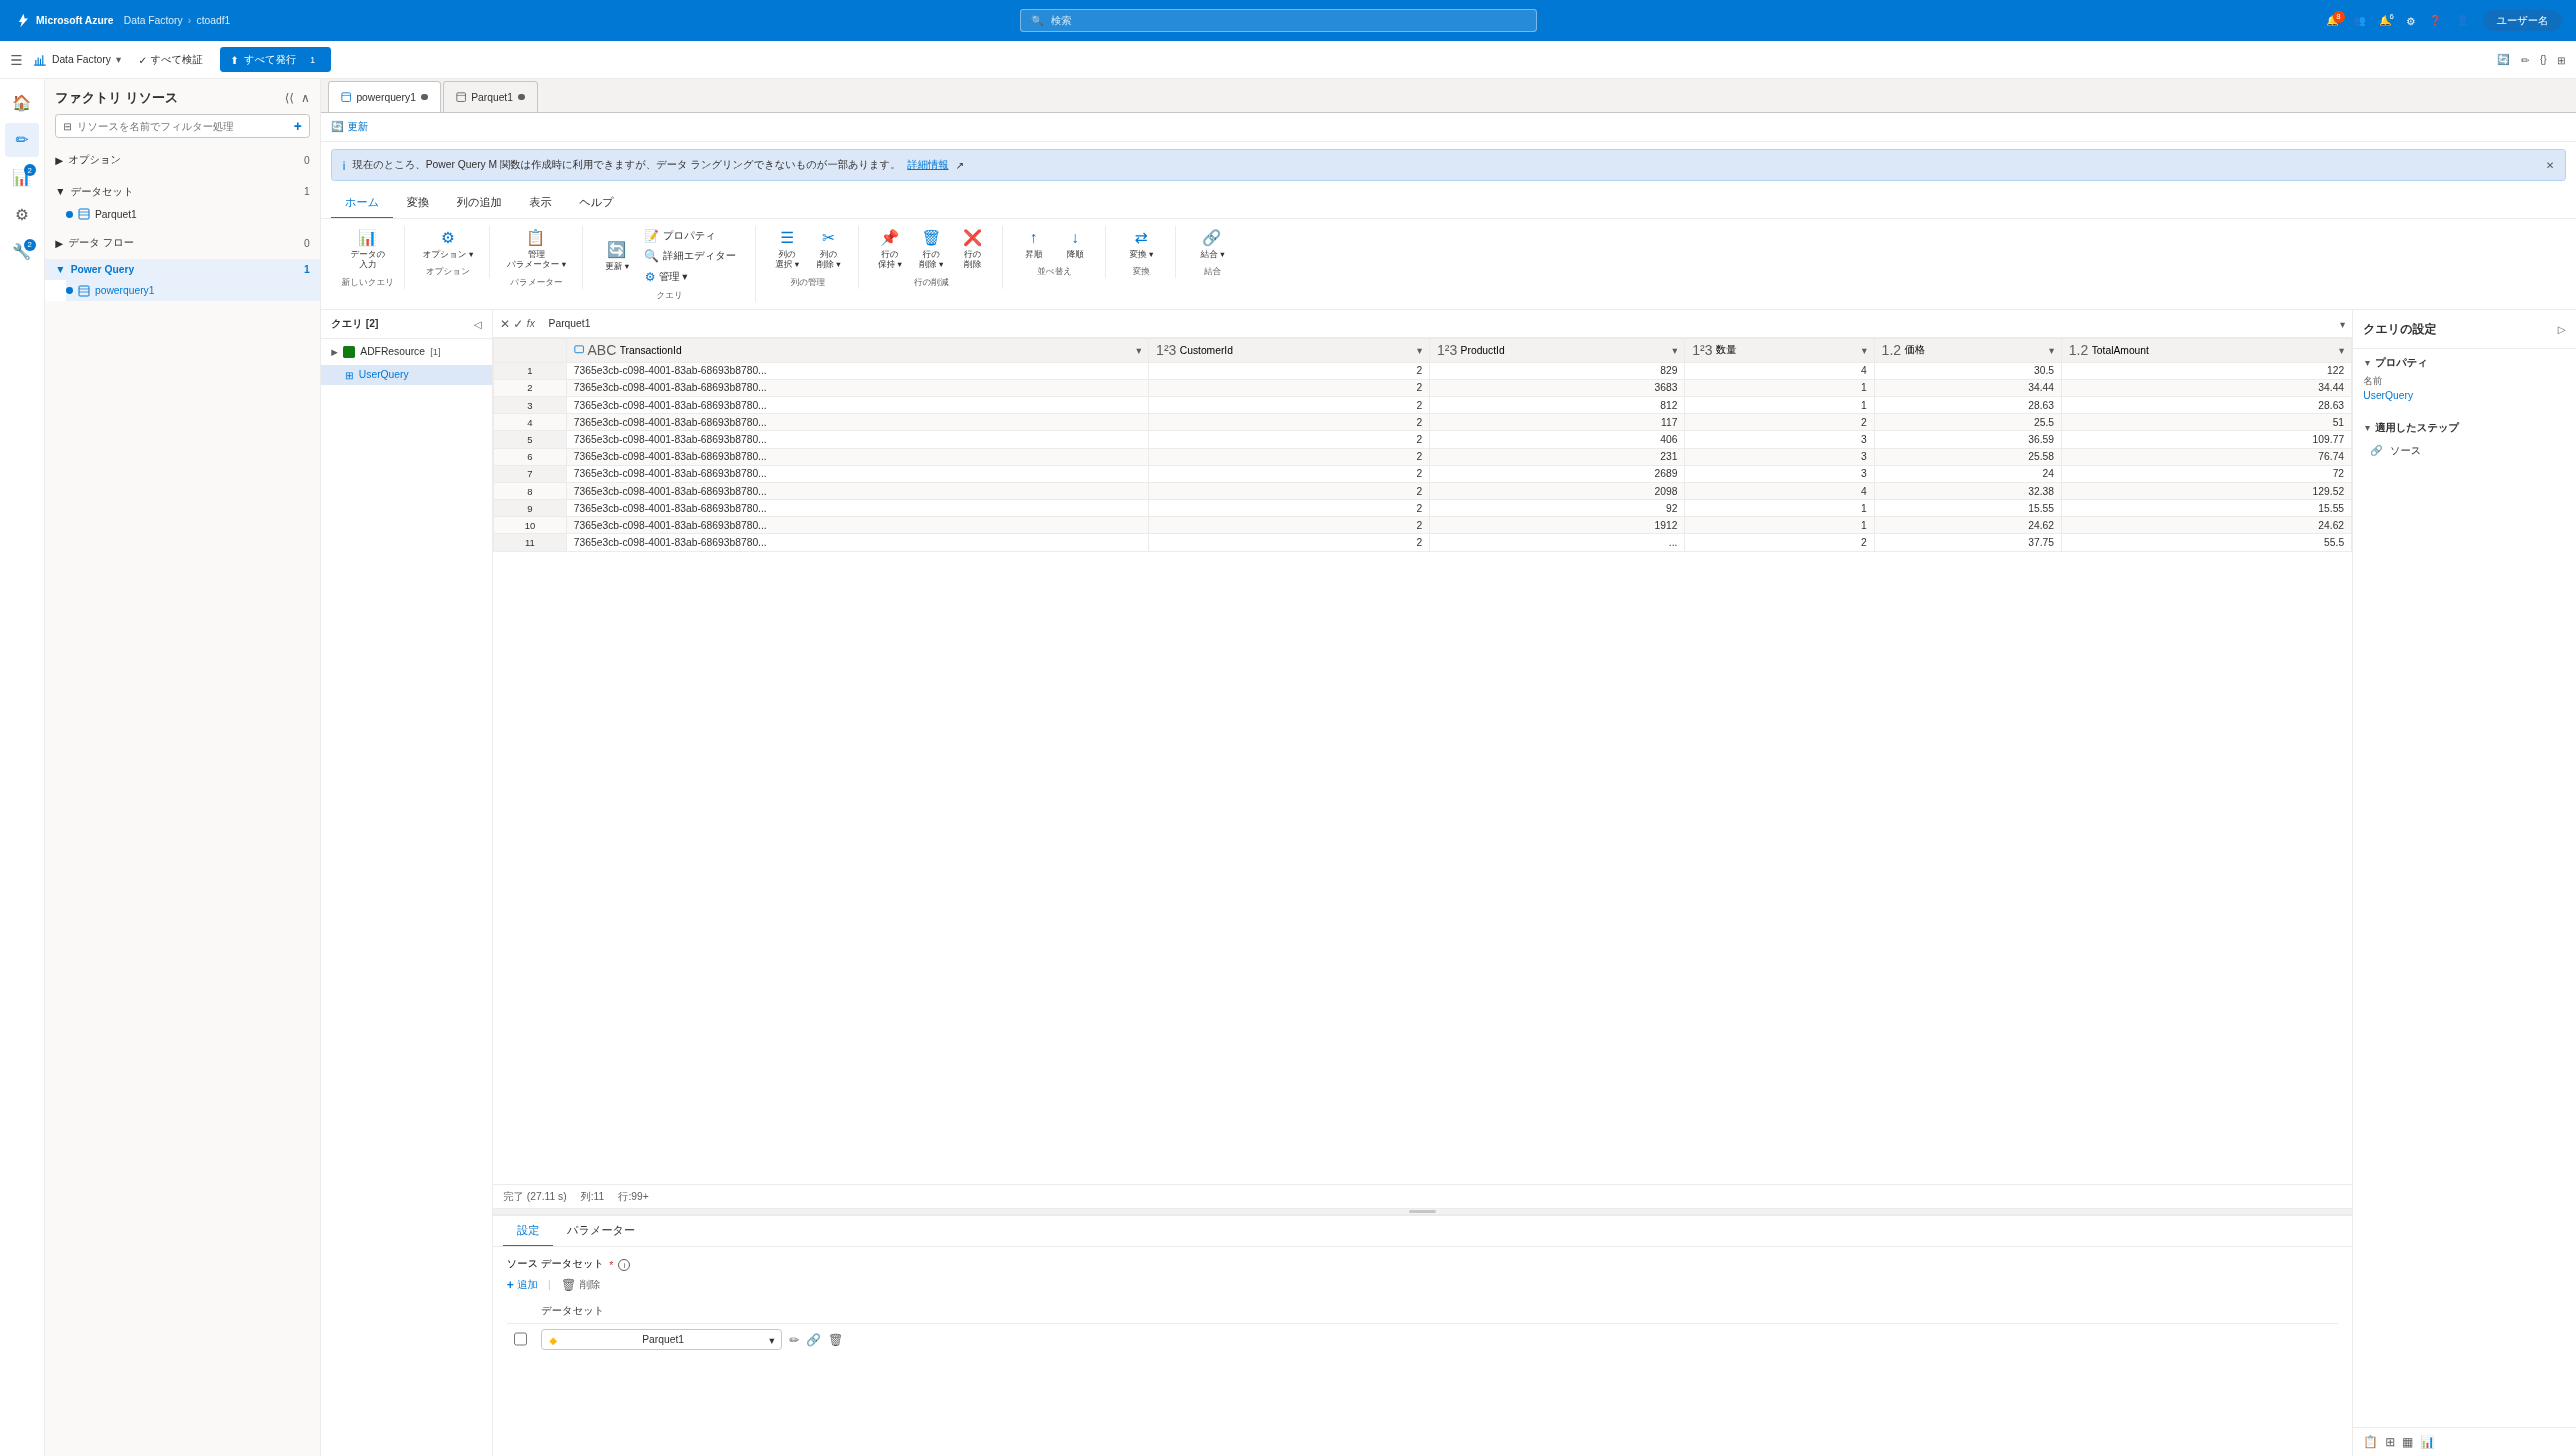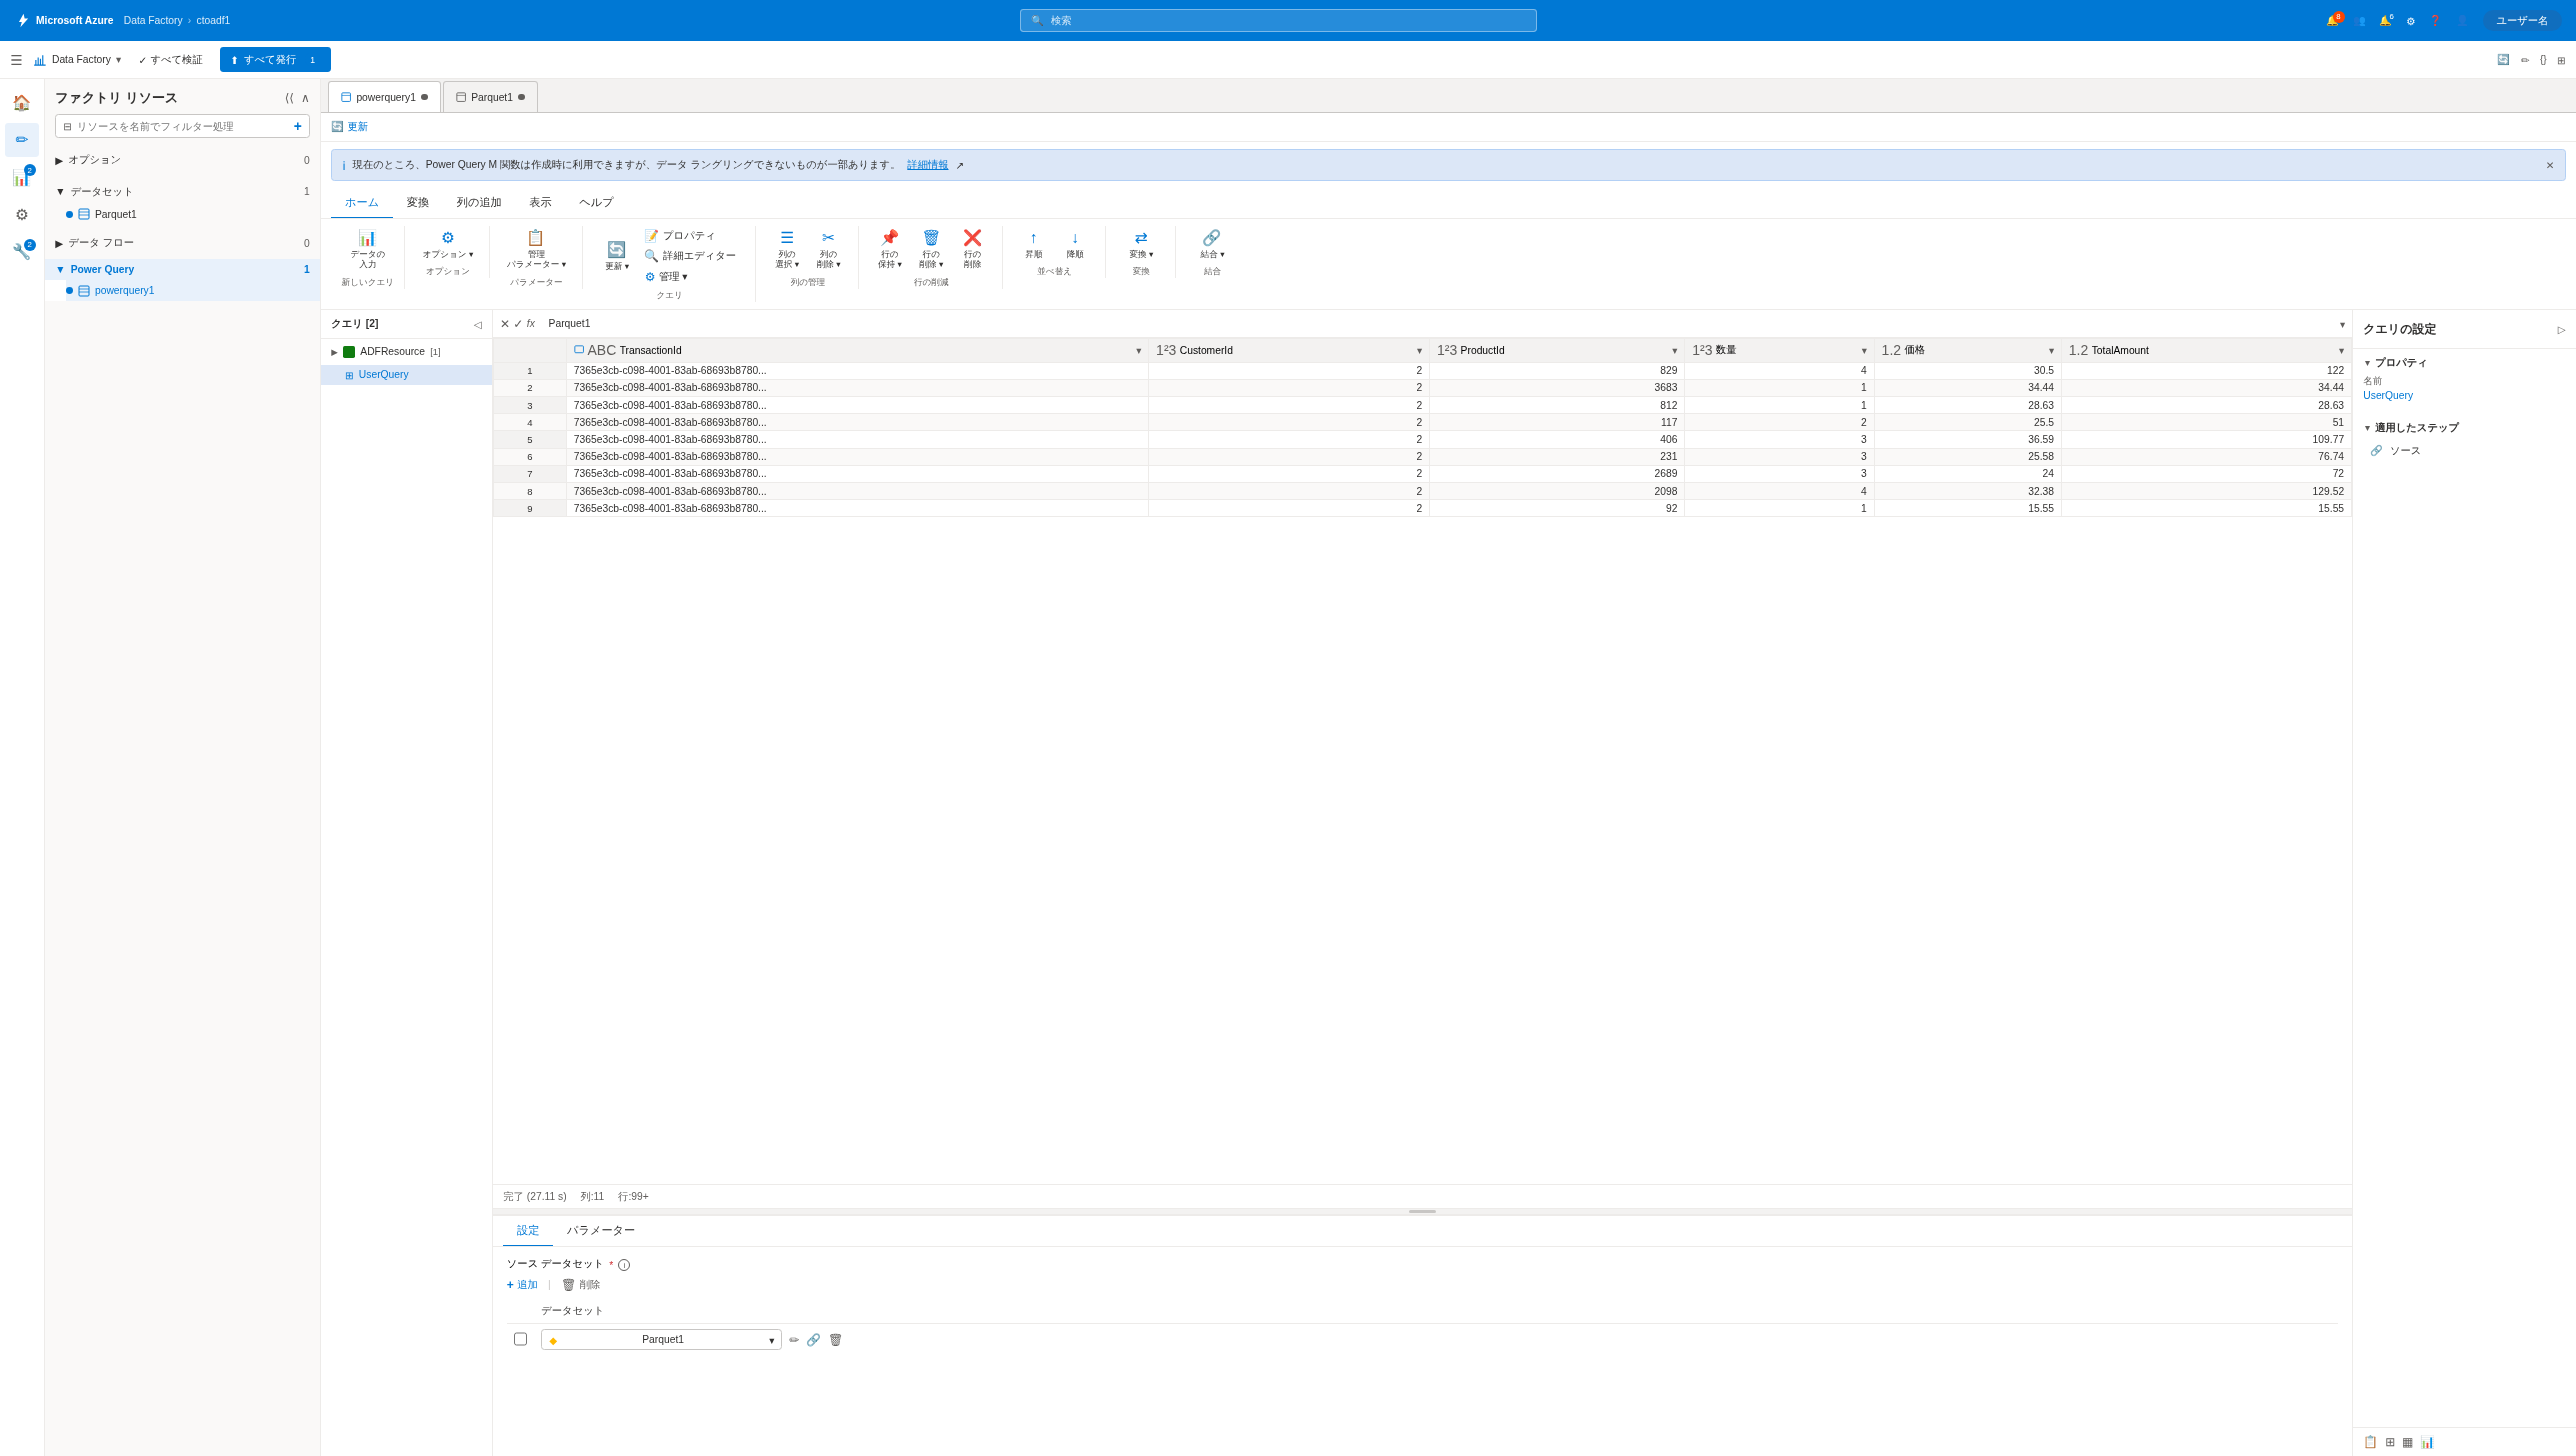--- a/index.html
+++ b/index.html
@@ -1005,20 +1005,38 @@
   </tr>
                   <tr>
     <td class="row-num">9</td>
     <td>7365e3cb-c098-4001-83ab-68693b8780...</td>
     <td style="text-align:right;">2</td>
     <td style="text-align:right;">92</td>
     <td style="text-align:right;">1</td>
     <td style="text-align:right;">15.55</td>
     <td style="text-align:right;">15.55</td>
   </tr>
+                  <tr>
+    <td class="row-num">10</td>
+    <td>7365e3cb-c098-4001-83ab-68693b8780...</td>
+    <td style="text-align:right;">2</td>
+    <td style="text-align:right;">1912</td>
+    <td style="text-align:right;">1</td>
+    <td style="text-align:right;">24.62</td>
+    <td style="text-align:right;">24.62</td>
+  </tr>
+                  <tr>
+    <td class="row-num">11</td>
+    <td>7365e3cb-c098-4001-83ab-68693b8780...</td>
+    <td style="text-align:right;">2</td>
+    <td style="text-align:right;">...</td>
+    <td style="text-align:right;">2</td>
+    <td style="text-align:right;">37.75</td>
+    <td style="text-align:right;">55.5</td>
+  </tr>
                 </tbody>
             </table>
           </div>
 
           <div class="status-bar">
             <span>完了 (27.11 s)</span>
             <span>列:11</span>
             <span>行:99+</span>
           </div>
 

